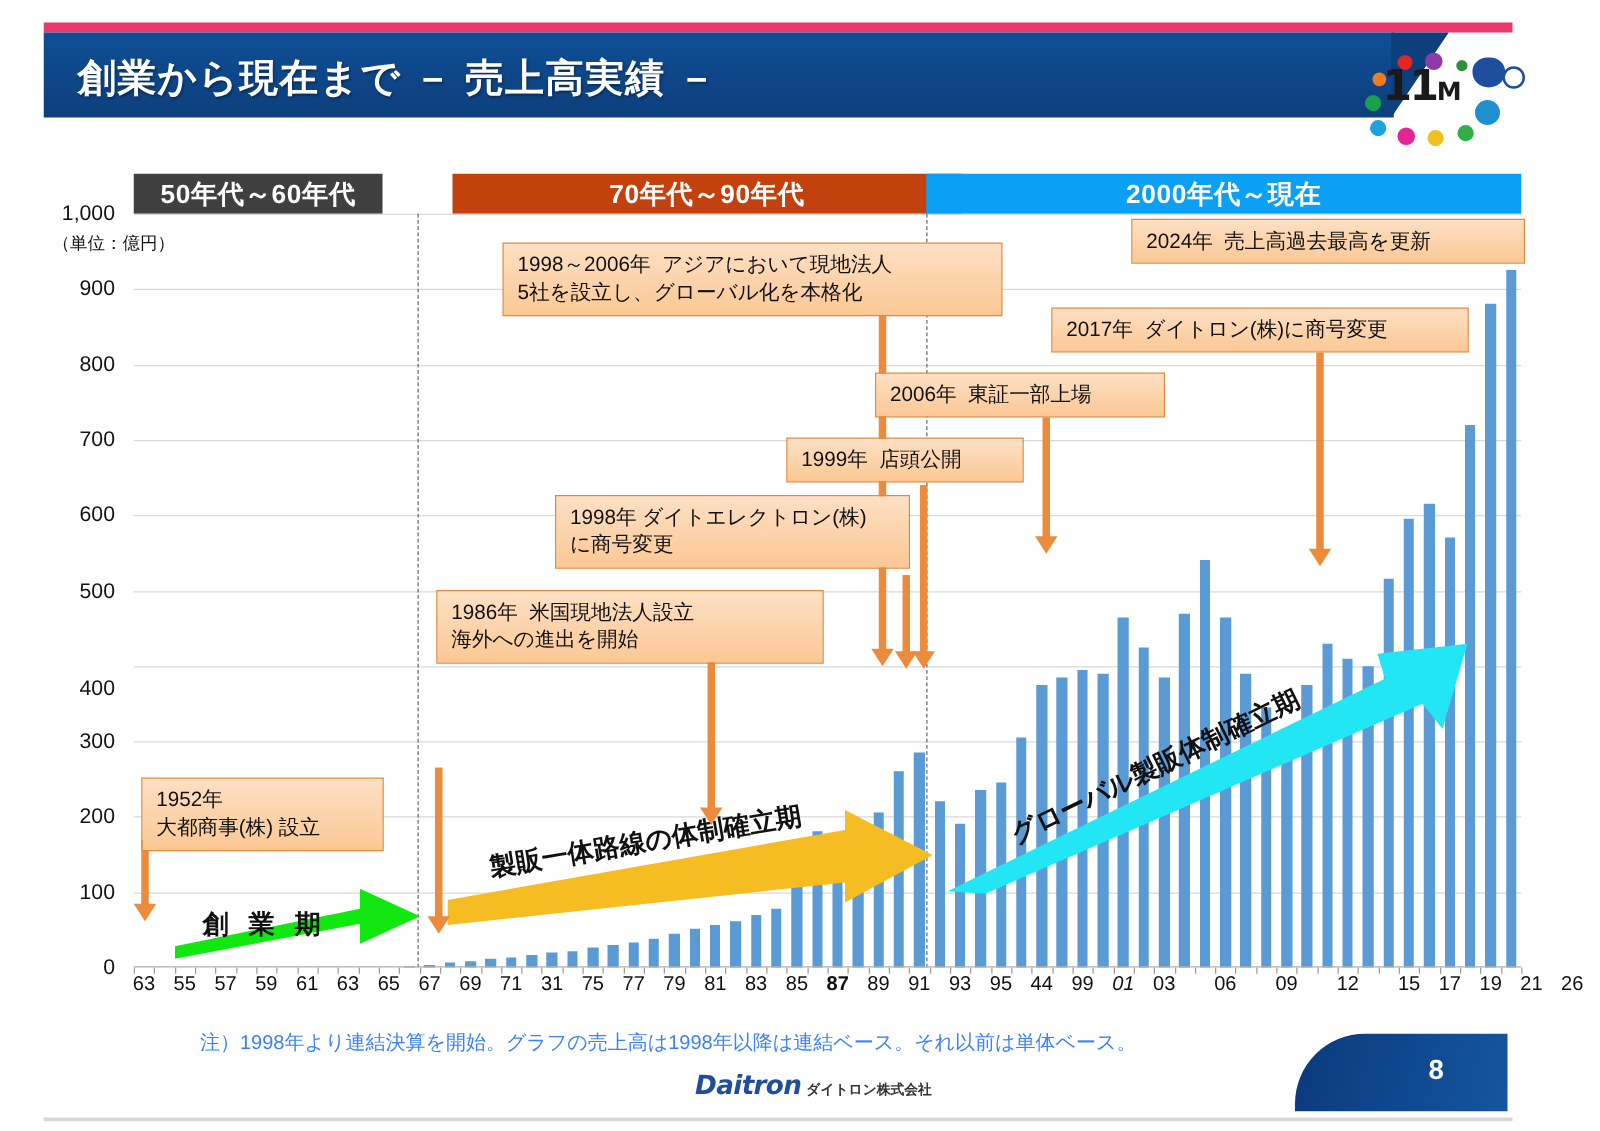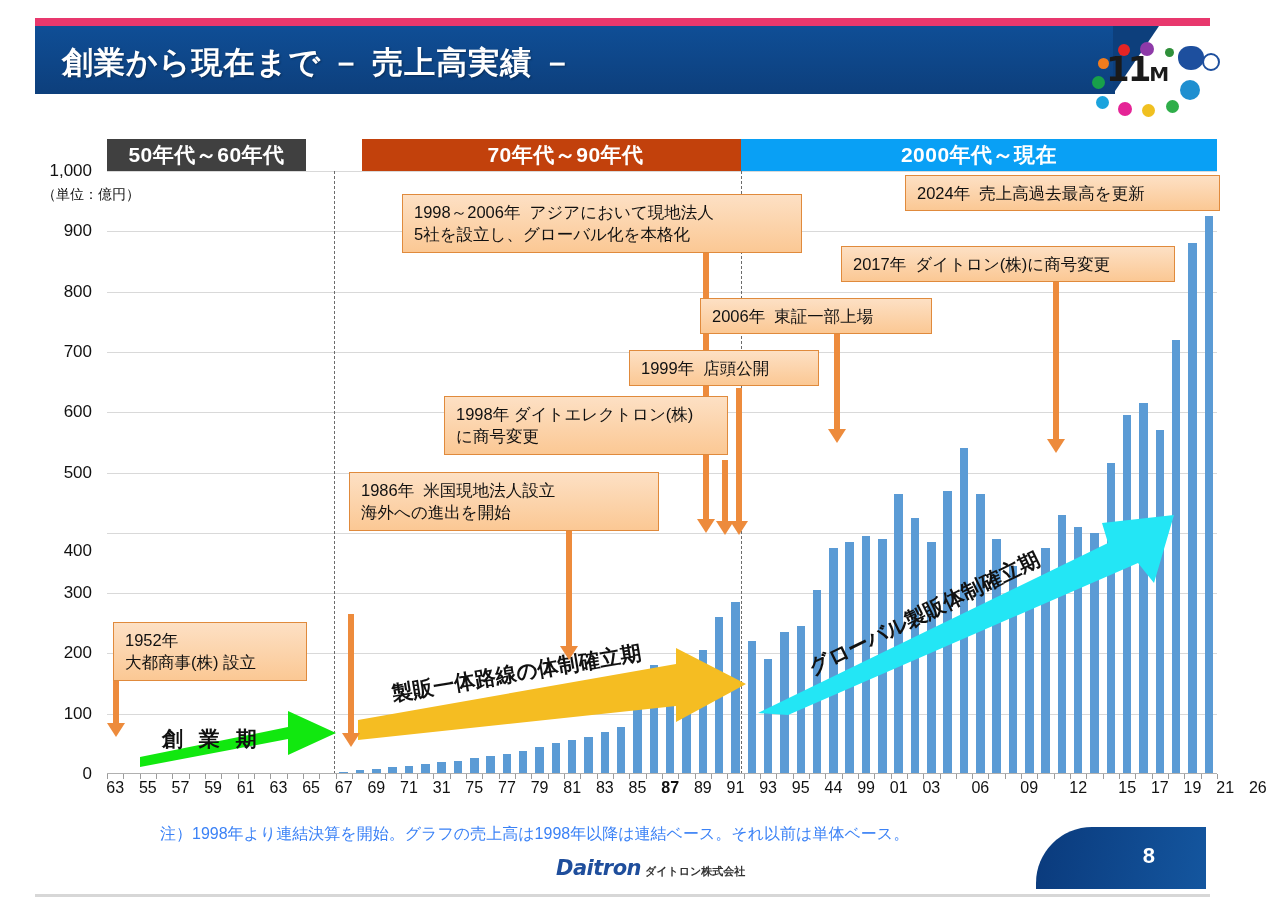--- a/index.html
+++ b/index.html
@@ -332,21 +332,21 @@
       <div class="xlabel" style="left: 572.221px;">81</div>
       <div class="xlabel" style="left: 604.868px;">83</div>
       <div class="xlabel" style="left: 637.515px;">85</div>
       <div class="xlabel" style="left: 670.162px; font-weight: bold;">87</div>
       <div class="xlabel" style="left: 702.809px;">89</div>
       <div class="xlabel" style="left: 735.456px;">91</div>
       <div class="xlabel" style="left: 768.103px;">93</div>
       <div class="xlabel" style="left: 800.75px;">95</div>
       <div class="xlabel" style="left: 833.397px;">44</div>
       <div class="xlabel" style="left: 866.044px;">99</div>
-      <div class="xlabel" style="left: 898.691px;">01</div>
+      <div class="xlabel" style="left: 898.691px; font-style: italic;">01</div>
       <div class="xlabel" style="left: 931.338px;">03</div>
       <div class="xlabel" style="left: 980.309px;">06</div>
       <div class="xlabel" style="left: 1029.28px;">09</div>
       <div class="xlabel" style="left: 1078.25px;">12</div>
       <div class="xlabel" style="left: 1127.22px;">15</div>
       <div class="xlabel" style="left: 1159.87px;">17</div>
       <div class="xlabel" style="left: 1192.51px;">19</div>
       <div class="xlabel" style="left: 1225.16px;">21</div>
       <div class="xlabel" style="left: 1257.81px;">26</div>
     </div>

